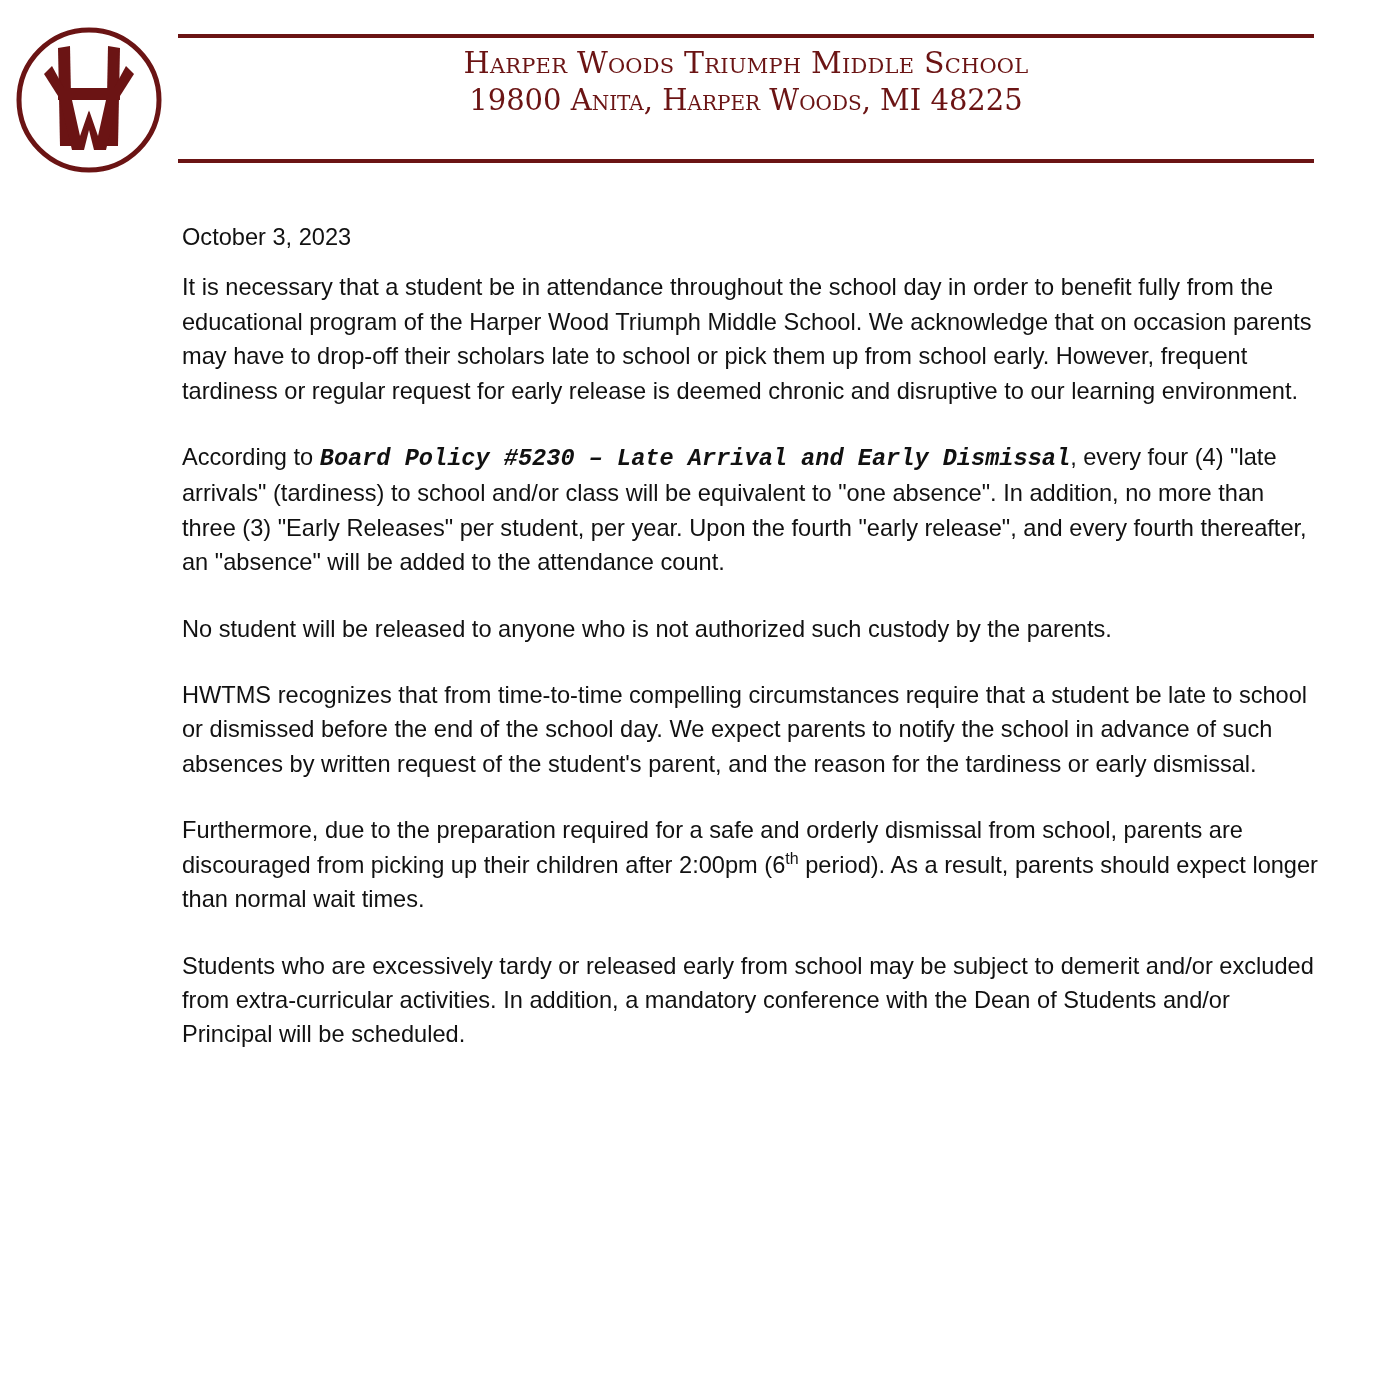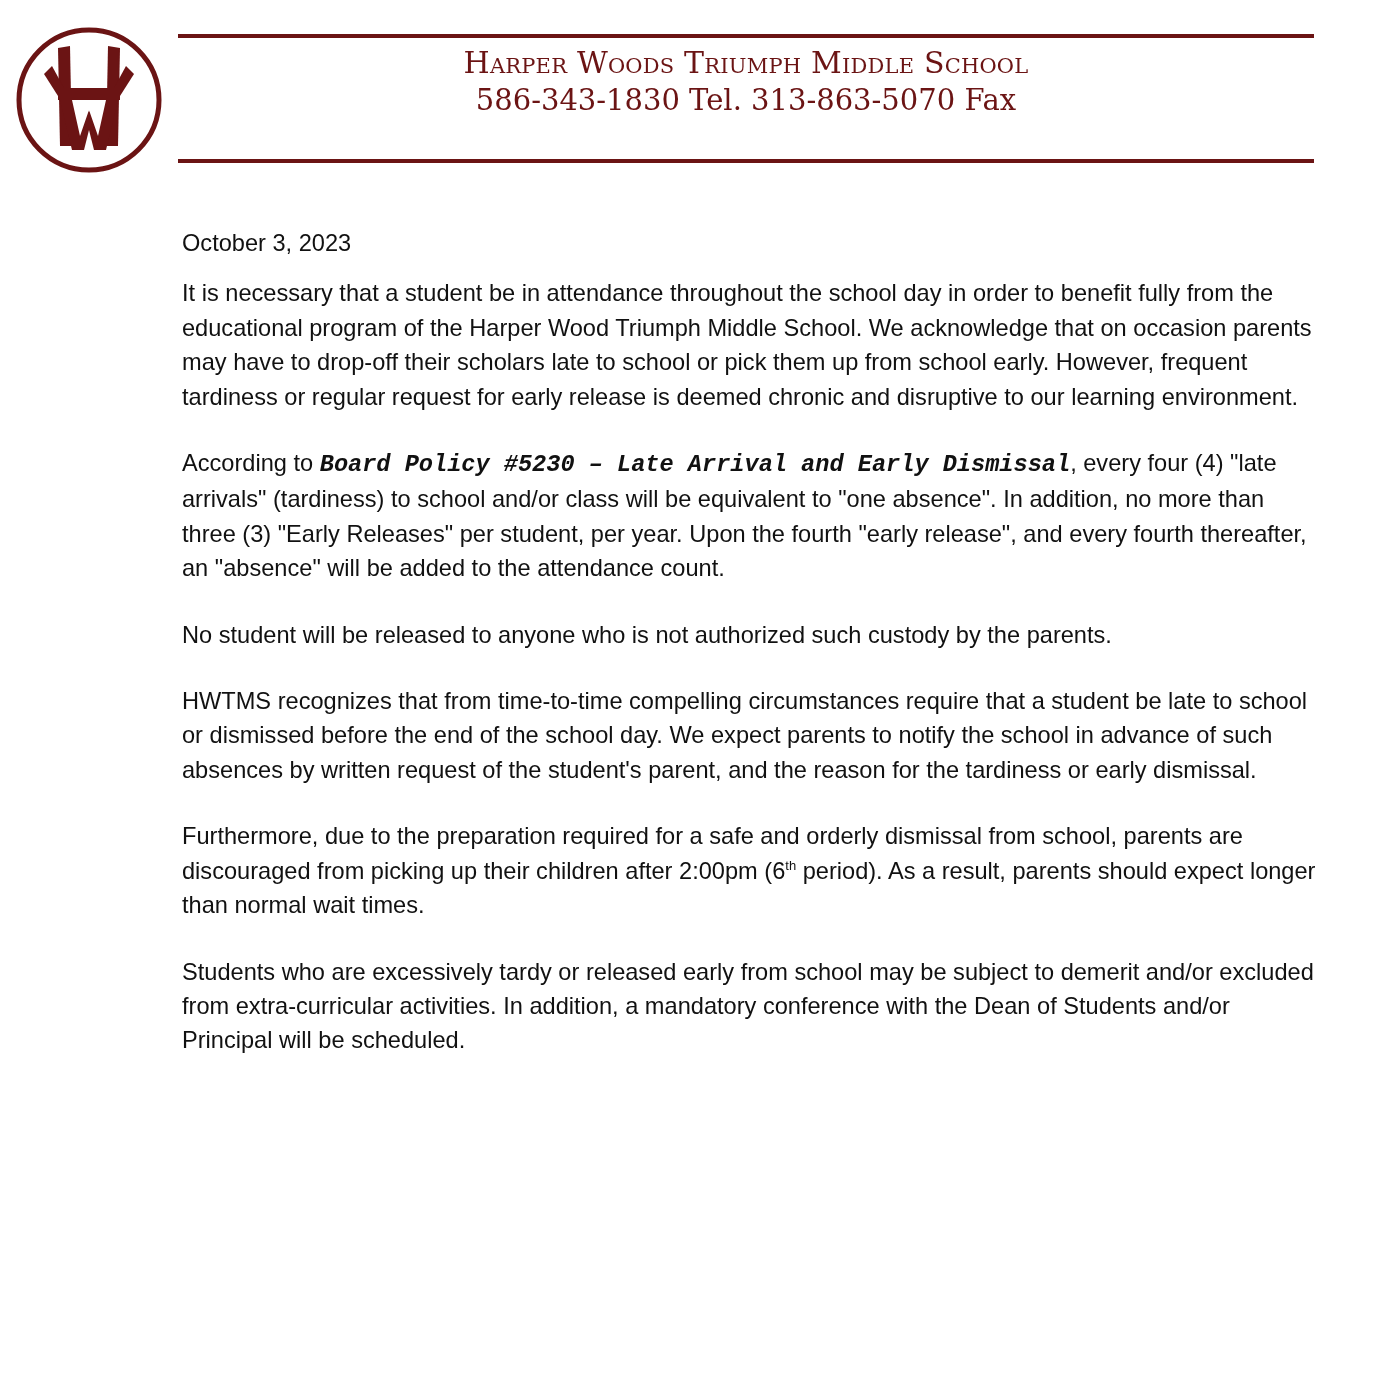--- a/index.html
+++ b/index.html
@@ -5,28 +5,28 @@
   html, body { margin:0; padding:0; background:#ffffff; }
   body { width:1400px; height:1400px; position:relative; overflow:hidden; font-family:"Liberation Sans", sans-serif; color:#111; }
   .logo { position:absolute; left:14px; top:26px; width:150px; height:148px; }
   .rule { position:absolute; left:178px; width:1136px; height:4px; background:#6b1414; }
   .rule.top { top:34px; }
   .rule.bottom { top:159px; }
   .head { position:absolute; left:178px; width:1136px; top:44px; text-align:center; color:#6b1414; font-family:"DejaVu Serif", serif; font-weight:normal; }
   .head .l1 { font-size:30px; line-height:38px; font-variant:small-caps; letter-spacing:0.2px; }
   .head .l2 { font-size:29px; line-height:36px; font-variant:small-caps; }
   .head .l3 { font-size:29px; line-height:36px; }
-  .body { position:absolute; left:182px; top:226px; width:1140px; font-size:23.6px; line-height:34.4px; color:#111; }
+  .body { position:absolute; left:182px; top:220px; width:1140px; font-size:23.6px; line-height:34.4px; color:#111; }
   .body p { margin:0; }
   .date { margin-bottom:16px !important; }
   .greet { margin-bottom:16px !important; }
   .re { font-weight:bold; margin-bottom:16px !important; }
   .para { margin-bottom:32px !important; }
   .policy { font-weight:bold; font-style:italic;font-family:Liberation Mono, monospace; }
-  sup { font-size:13px; line-height:0; vertical-align:super; }
+  sup { font-size:16px; line-height:0; vertical-align:super; }
 </style>
 </head>
 <body>
 
 <svg class="logo" viewBox="0 0 150 148">
   <ellipse cx="75" cy="74" rx="70" ry="70" fill="none" stroke="#6b1414" stroke-width="5"></ellipse>
 
   <polygon points="44,22 56,20 58,120 46,120" fill="#6b1414"></polygon>
 
   <polygon points="94,20 106,22 104,120 92,120" fill="#6b1414"></polygon>
@@ -37,21 +37,21 @@
 
   <rect x="44" y="62" width="62" height="12" fill="#6b1414"></rect>
 
   <polygon points="46,74 58,74 66,110 75,84 84,110 92,74 104,74 92,124 80,124 75,104 70,124 58,124" fill="#6b1414"></polygon>
   <polygon points="70,74 80,74 75,86" fill="#ffffff"></polygon>
 </svg>
 
 <div class="rule top"></div>
 <div class="head">
   <div class="l1">Harper Woods Triumph Middle School</div>
-  <div class="l3">586-343-1830 Tel. 313-863-5070 Fax</div>
+  <div class="l2">19800 Anita, Harper Woods, MI  48225</div>
 </div>
 <div class="rule bottom"></div>
 
 <div class="body">
   <p class="date">October 3, 2023</p>
   <p class="para">It is necessary that a student be in attendance throughout the school day in order to benefit fully from the educational program of the Harper Wood Triumph Middle School. We acknowledge that on occasion parents may have to drop-off their scholars late to school or pick them up from school early. However, frequent tardiness or regular request for early release is deemed chronic and disruptive to our learning environment.</p>
   <p class="para"><span>According to </span><span class="policy">Board Policy #5230 – Late Arrival and Early Dismissal</span><span>, every four (4) "late arrivals" (tardiness) to school and/or class will be equivalent to "one absence". In addition, no more than three (3) "Early Releases" per student, per year. Upon the fourth "early release", and every fourth thereafter, an "absence" will be added to the attendance count.</span></p>
   <p class="para">No student will be released to anyone who is not authorized such custody by the parents.</p>
   <p class="para">HWTMS recognizes that from time-to-time compelling circumstances require that a student be late to school or dismissed before the end of the school day. We expect parents to notify the school in advance of such absences by written request of the student's parent, and the reason for the tardiness or early dismissal.</p>
   <p class="para"><span>Furthermore, due to the preparation required for a safe and orderly dismissal from school, parents are discouraged from picking up their children after 2:00pm (6</span><sup>th</sup><span> period). As a result, parents should expect longer than normal wait times.</span></p>

